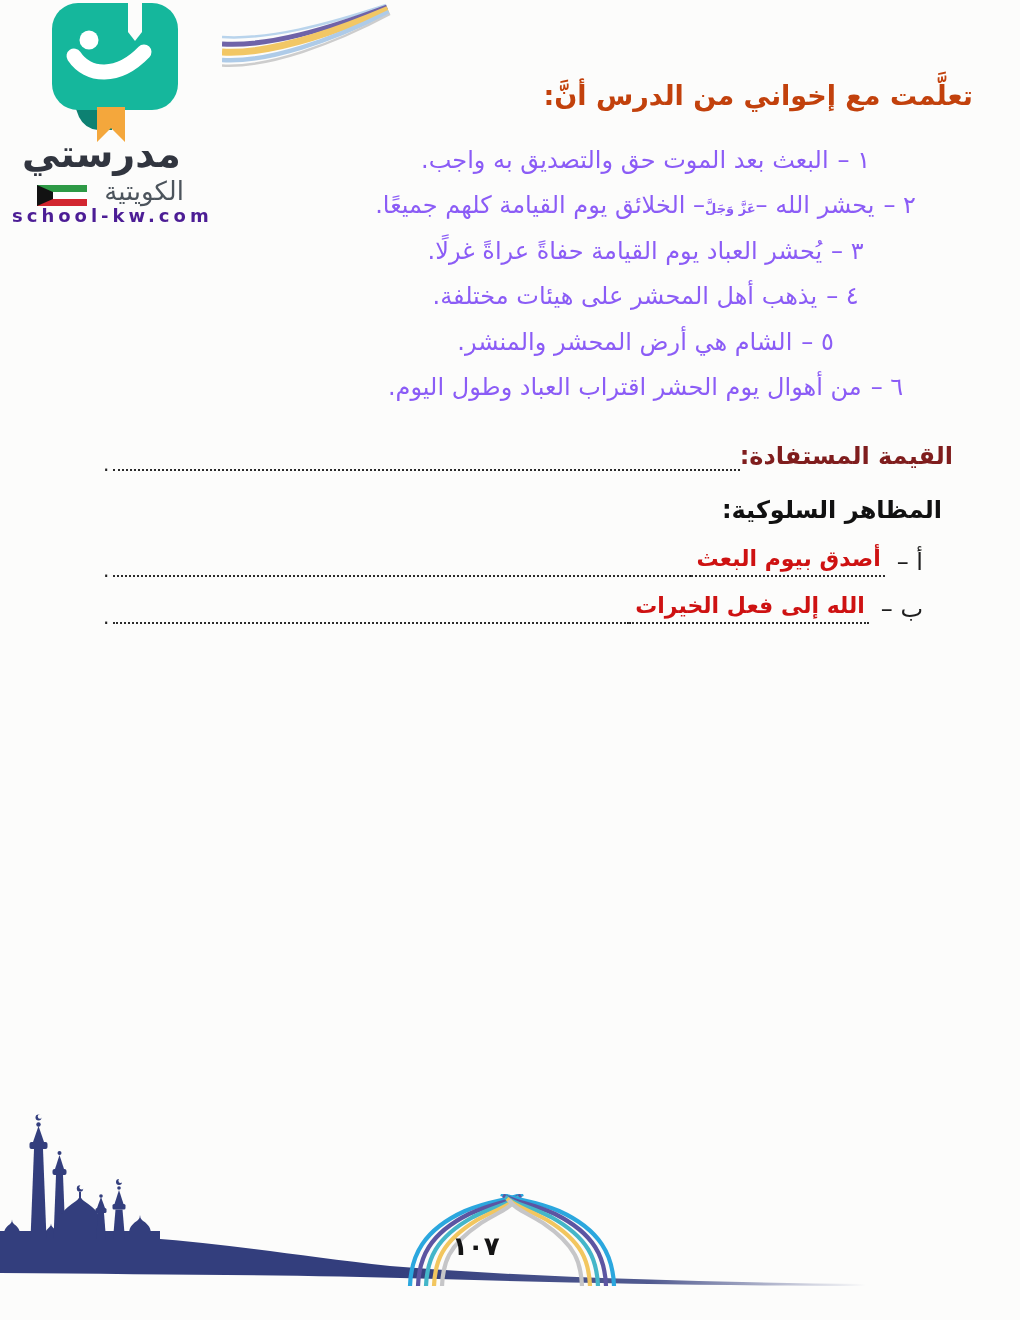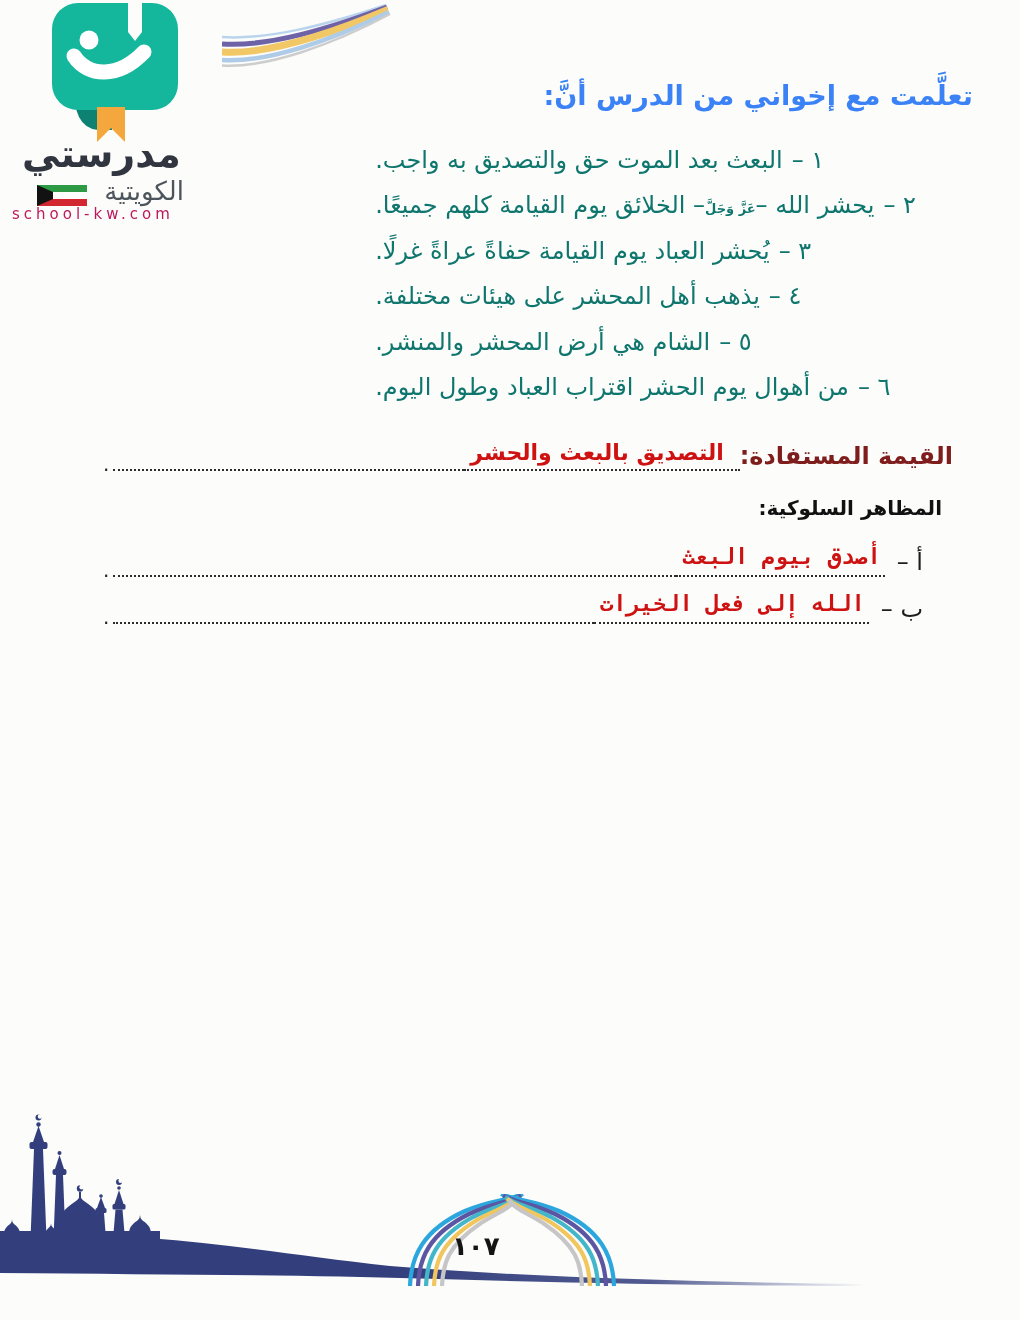--- a/index.html
+++ b/index.html
@@ -12,40 +12,40 @@
   }
   .abs { position:absolute; }
 
   
   .logo-icon  { left:50px;  top:2px;   width:132px; height:146px; }
   .brand      { left:22px;  top:132px; width:172px; text-align:left;
                 font-size:38px; font-weight:bold; color:#31353f; direction:rtl; }
   .flag       { left:37px;  top:185px; width:50px; height:21px; }
   .sub-brand  { left:84px;  top:176px; width:100px; 
                 font-size:26px; color:#4c545c; direction:rtl; }
-  .website    { left:12px;  top:205px; font-size:15px; letter-spacing:4px;
-                color:#be185d; white-space:nowrap; }
+  .website    { left:12px;  top:205px; font-size:18px; letter-spacing:4px;
+                color:#4c1d95; white-space:nowrap;font-weight:bold; }
 
   
   .top-swoosh   { left:222px; top:3px;    width:172px; height:72px; }
   .mosque       { left:0;     top:1112px; width:870px; height:178px; }
   .dome-swoosh  { left:407px; top:1194px; width:210px; height:92px;  }
   .page-number  { left:452px; top:1231px; width:120px; text-align:left;
                   font-size:26px; font-weight:bold; color:#141414; }
 
   
   .heading {
     right:47px; top:80px;
     direction:rtl; white-space:nowrap;
-    font-size:27px; font-weight:bold; color:#3b82f6;text-align:center;
+    font-size:27px; font-weight:bold; color:#c2410c;text-align:center;
   }
   .lesson-list { right:104px; top:138px; direction:rtl; }
   .list-item {
     height:45.4px; line-height:45.4px; white-space:nowrap;
-    font-size:24px; color:#0f766e; text-align:left;
+    font-size:24px; color:#8b5cf6; text-align:center;
   }
   .list-item .marker { margin-inline-end:9px; }
   .honorific { font-size:13px; font-weight:bold;margin-top:19px; }
 
   
   .fill-row {
     display:flex; direction:rtl; align-items:flex-end; height:34px;
   }
   .flabel {
     font-size:24px; font-weight:bold; color:#7f1d1d;
@@ -54,30 +54,30 @@
   .bmarker {
     font-size:24px; color:#1d1d1d; white-space:nowrap;
     line-height:30px; margin-inline-end:12px;
   }
   .answer {
     font-size:22px; font-weight:bold; color:#ce1212; white-space:nowrap;
     line-height:26px;
     border-bottom:2.6px dotted #2b2b2b;
     padding:0 16px 3px 6px;     
   }
-  .b-answer { padding:0 4px 3px 6px;font-family:Liberation Mono, monospace; }
+  .b-answer { padding:0 4px 3px 6px; }
   .leader {
     flex:1 1 auto; align-self:flex-end; height:0;
     border-bottom:2.6px dotted #2b2b2b; margin-bottom:0;
   }
   .terminator { font-size:20px; color:#222; line-height:14px; margin-inline-start:4px; }
 
   .value-row       { right:67px;  left:103px; top:437px; }
   .behaviors-label { right:78px;  top:496px;  direction:rtl; white-space:nowrap;
-                     font-size:20px; font-weight:bold; color:#111; }
+                     font-size:24px; font-weight:bold; color:#111; }
   .behavior-row-a  { right:97px;  left:103px; top:543px; }
   .behavior-row-b  { right:97px;  left:103px; top:590px; }
 </style>
 </head>
 <body>
 
 <svg class="abs logo-icon" viewBox="0 0 132 146" xmlns="http://www.w3.org/2000/svg" aria-hidden="true">
 
   <path d="M24,80 Q22,126 48,128 L62,128 L62,80 Z" fill="#0d8172"></path>
 
@@ -118,21 +118,20 @@
     <div class="list-item"><span class="marker">١ –</span><span>البعث بعد الموت حق والتصديق به واجب.</span></div>
     <div class="list-item"><span class="marker">٢ –</span><span>يحشر الله –</span><span class="honorific">عَزَّ وَجَلَّ</span><span>– الخلائق يوم القيامة كلهم جميعًا.</span></div>
     <div class="list-item"><span class="marker">٣ –</span><span>يُحشر العباد يوم القيامة حفاةً عراةً غرلًا.</span></div>
     <div class="list-item"><span class="marker">٤ –</span><span>يذهب أهل المحشر على هيئات مختلفة.</span></div>
     <div class="list-item"><span class="marker">٥ –</span><span>الشام هي أرض المحشر والمنشر.</span></div>
     <div class="list-item"><span class="marker">٦ –</span><span>من أهوال يوم الحشر اقتراب العباد وطول اليوم.</span></div>
   </div>
 
 <div class="abs fill-row value-row">
   <span class="flabel">القيمة المستفادة:</span>
-  <span class="answer">التصديق بالبعث والحشر</span>
   <span class="leader"></span>
   <span class="terminator">.</span>
 </div>
 
 <div class="abs behaviors-label">المظاهر السلوكية:</div>
 
 <div class="abs fill-row behavior-row-a">
   <span class="bmarker">أ –</span>
   <span class="answer b-answer">أصدق بيوم البعث</span>
   <span class="leader"></span>

